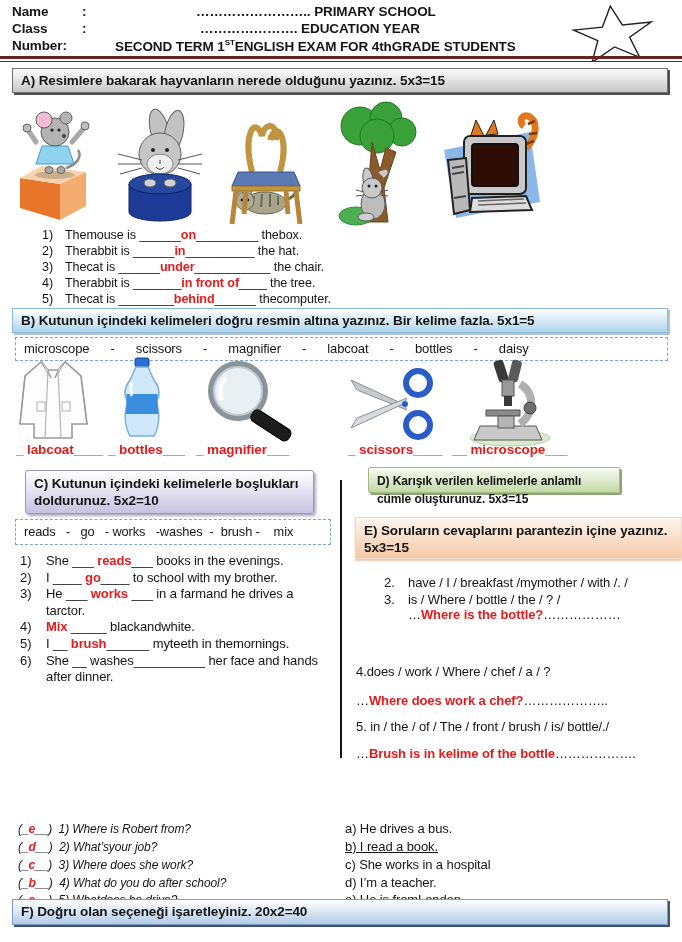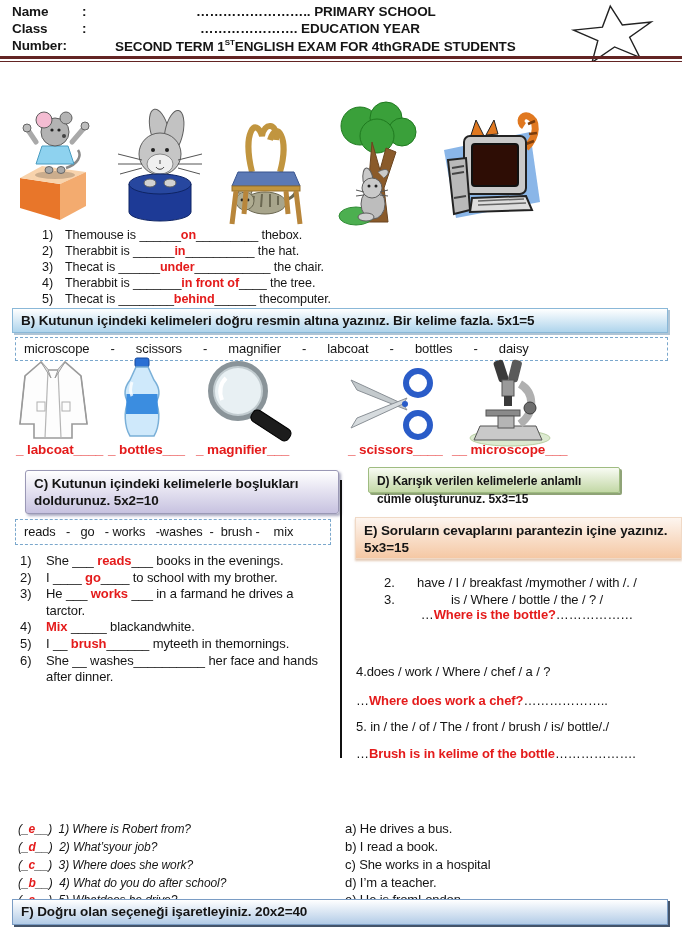--- a/index.html
+++ b/index.html
@@ -29,21 +29,21 @@
   .wordbox{border:1.6px dashed #7aa7cc;box-sizing:border-box;font-size:13px;
            padding:3px 8px;white-space:pre;overflow:hidden;}
   .sent{display:flex;font-size:12.6px;line-height:15.6px;margin-bottom:0.5px;}
   .sent .num{flex:0 0 23px;}
   .sent .txt{flex:1;}
   .csent{display:flex;font-size:13px;line-height:16.6px;}
   .csent .num{flex:0 0 26px;}
   .csent .txt{flex:1;}
   .eitem{display:flex;font-size:13px;line-height:15.6px;margin-bottom:1px;}
   .eitem .num{flex:0 0 24px;}
-  .eitem .txt{flex:1;text-align:center;}
+  .eitem .txt{flex:1;}
   .eline{font-size:13px;line-height:15px;}
   .match-q{font-size:12px;line-height:18px;font-style:italic;}
   .match-a{font-size:13px;line-height:18px;}
   svg{display:block;}
 </style>
 </head>
 <body>
 
 <div class="page">
 
@@ -58,20 +58,21 @@
   <div class="abs hdr-label" style="left:12px;top:38px;">Number:</div>
   <div class="abs hdr-val" style="left:115px;top:38px;"><span>SECOND TERM 1</span><sup>ST</sup><span>ENGLISH EXAM FOR 4thGRADE STUDENTS</span></div>
 
   <svg class="abs" style="left:568px;top:2px;" width="90" height="60" viewBox="0 0 90 60">
     <polygon points="45,4 55,24 84,24 61,37 69,58 45,45 21,58 29,37 6,24 35,24" fill="#ffffff" stroke="#222" stroke-width="1.4" transform="rotate(-6 45 30)"></polygon>
   </svg>
 
   <div class="abs rule-thick" style="top:56px;"></div>
   <div class="abs rule-thin" style="top:61px;"></div>
 
+  <div class="abs secbar bar-gray" style="left:12px;top:68px;width:656px;height:25px;">A) Resimlere bakarak hayvanların nerede olduğunu yazınız. 5x3=15</div>
 
   <svg class="abs" style="left:8px;top:102px;" width="100" height="122" viewBox="0 0 100 122">
     <polygon points="12,76 52,82 52,118 12,106" fill="#e8762a"></polygon>
     <polygon points="12,76 34,64 78,70 52,82" fill="#f8d3ac"></polygon>
     <polygon points="52,82 78,70 78,104 52,118" fill="#f3ab6f"></polygon>
     <ellipse cx="47" cy="73" rx="20" ry="4" fill="rgba(0,0,0,0.18)"></ellipse>
     <path d="M58,66 C70,62 74,54 70,48" stroke="#8a8a8a" stroke-width="2.5" fill="none"></path>
     <ellipse cx="41" cy="68" rx="4" ry="3.5" fill="#a9a9a9" stroke="#666"></ellipse>
     <ellipse cx="53" cy="68" rx="4" ry="3.5" fill="#a9a9a9" stroke="#666"></ellipse>
     <path d="M34,44 L60,44 L66,62 L28,62 Z" fill="#8ed2ef" stroke="#4a9cc0"></path>
@@ -216,21 +217,21 @@
     <rect x="28" y="54" width="34" height="6" fill="#8a8a8a" stroke="#555"></rect>
     <rect x="40" y="60" width="16" height="12" fill="#b5b5b5" stroke="#555"></rect>
   </svg>
 
   <div class="abs red pre" style="left:16px;top:442px;font-size:13.5px;">_ labcoat____</div>
   <div class="abs red pre" style="left:108px;top:442px;font-size:13.5px;">_ bottles___</div>
   <div class="abs red pre" style="left:196px;top:442px;font-size:13.5px;">_ magnifier___</div>
   <div class="abs red pre" style="left:348px;top:442px;font-size:13.5px;">_ scissors____</div>
   <div class="abs red pre" style="left:452px;top:442px;font-size:13.5px;">__ microscope___</div>
 
-  <div class="abs secbar box-purple" style="left:25px;top:470px;width:314px;height:44px;font-size:13.5px;line-height:17px;">C) Kutunun içindeki kelimelerle boşlukları doldurunuz. 5x2=10</div>
+  <div class="abs secbar box-purple" style="left:25px;top:470px;width:289px;height:44px;font-size:13.5px;line-height:17px;">C) Kutunun içindeki kelimelerle boşlukları doldurunuz. 5x2=10</div>
   <div class="abs wordbox" style="left:15px;top:519px;width:316px;height:26px;font-size:12.8px;padding-top:4px;">reads   -   go   - works   -washes  -  brush -    mix</div>
 
   <div class="abs" style="left:20px;top:553px;width:310px;">
     <div class="csent">
         <span class="num">1)</span>
         <span class="txt pre"><span>She ___ </span><span class="red">reads</span><span>___ books in the evenings.</span></span>
       </div>
     <div class="csent">
         <span class="num">2)</span>
         <span class="txt pre"><span>I ____ </span><span class="red">go</span><span>____ to school with my brother.</span></span>
@@ -277,21 +278,21 @@
   <div class="abs eline" style="left:356px;top:664px;width:322px;">4.does / work / Where / chef / a / ?</div>
   <div class="abs eline" style="left:356px;top:693px;width:322px;"><span>…</span><span class="red">Where does work a chef?</span><span>………………..</span></div>
   <div class="abs eline" style="left:356px;top:719px;width:322px;">5. in / the / of / The / front / brush / is/ bottle/./</div>
   <div class="abs eline" style="left:356px;top:746px;width:322px;"><span>…</span><span class="red">Brush is  in kelime of the bottle</span><span>……………….</span></div>
 
   <div>
     <div class="abs match-q pre" style="left:18px;top:820px;"><span>(_</span><span class="red">e</span><span>__)</span><span>  </span><span>1) Where is Robert from?</span></div>
     <div class="abs match-a" style="left:345px;top:820px;">a) He drives a bus.</div>
 
     <div class="abs match-q pre" style="left:18px;top:838px;"><span>(_</span><span class="red">d</span><span>__)</span><span>  </span><span>2) What’syour job?</span></div>
-    <div class="abs match-a" style="left:345px;top:838px;">b) I read a book.</div>
+    <div class="abs match-a" style="left:345px;top:838px;text-decoration:underline;">b) I read a book.</div>
 
     <div class="abs match-q pre" style="left:18px;top:856px;"><span>(_</span><span class="red">c</span><span>__)</span><span>  </span><span>3) Where does she work?</span></div>
     <div class="abs match-a" style="left:345px;top:856px;">c) She works in a hospital</div>
 
     <div class="abs match-q pre" style="left:18px;top:874px;"><span>(_</span><span class="red">b</span><span>__)</span><span>  </span><span>4) What do you do after school?</span></div>
     <div class="abs match-a" style="left:345px;top:874px;">d) I’m a teacher.</div>
 
     <div class="abs match-q pre" style="left:18px;top:891px;"><span>(_</span><span class="red">a</span><span>__)</span><span>  </span><span>5) Whatdoes he drive?</span></div>
     <div class="abs match-a" style="left:345px;top:891px;">e) He is fromLondon</div>
   </div>

